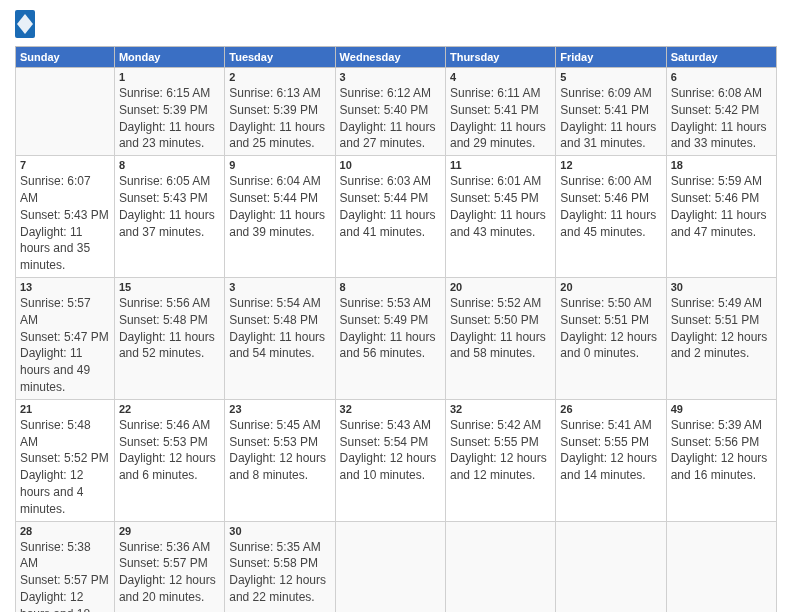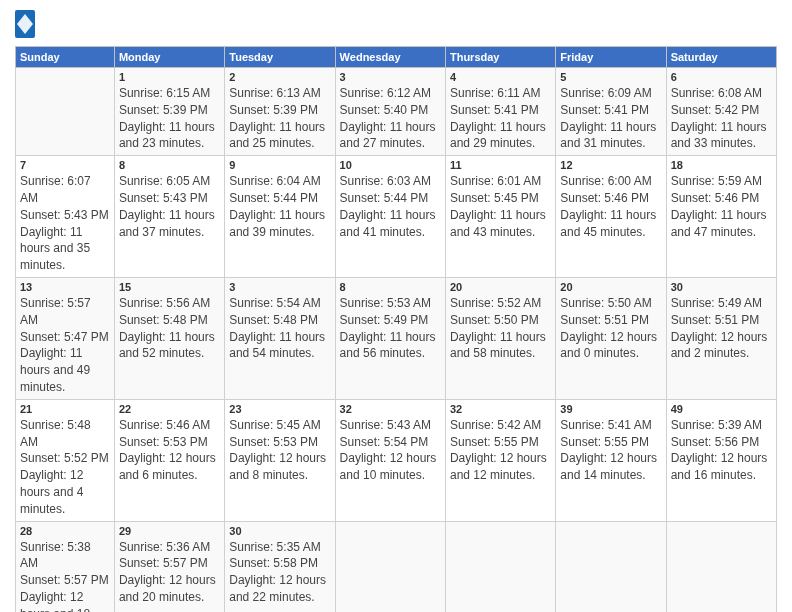--- a/index.html
+++ b/index.html
@@ -234,21 +234,21 @@
           </td>
           <td>
             <span class="day-num">32</span>
             <div class="day-info">Sunrise: 5:43 AM<br>Sunset: 5:54 PM<br>Daylight: 12 hours and 10 minutes.</div>
           </td>
           <td>
             <span class="day-num">32</span>
             <div class="day-info">Sunrise: 5:42 AM<br>Sunset: 5:55 PM<br>Daylight: 12 hours and 12 minutes.</div>
           </td>
           <td>
-            <span class="day-num">39</span>
+            <span class="day-num">26</span>
             <div class="day-info">Sunrise: 5:41 AM<br>Sunset: 5:55 PM<br>Daylight: 12 hours and 14 minutes.</div>
           </td>
           <td>
             <span class="day-num">49</span>
             <div class="day-info">Sunrise: 5:39 AM<br>Sunset: 5:56 PM<br>Daylight: 12 hours and 16 minutes.</div>
           </td>
         </tr>
         <tr>
           <td>
             <span class="day-num">28</span>

